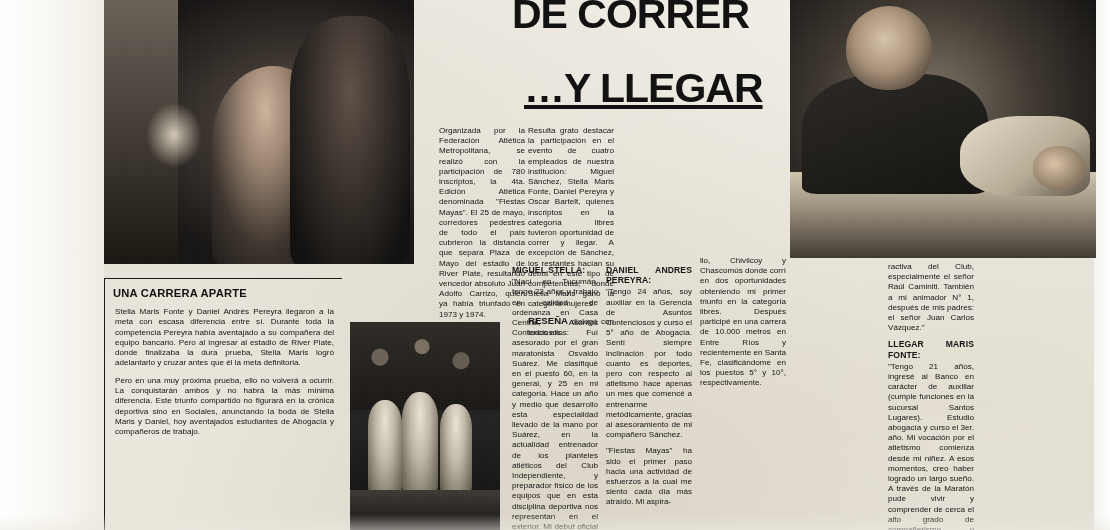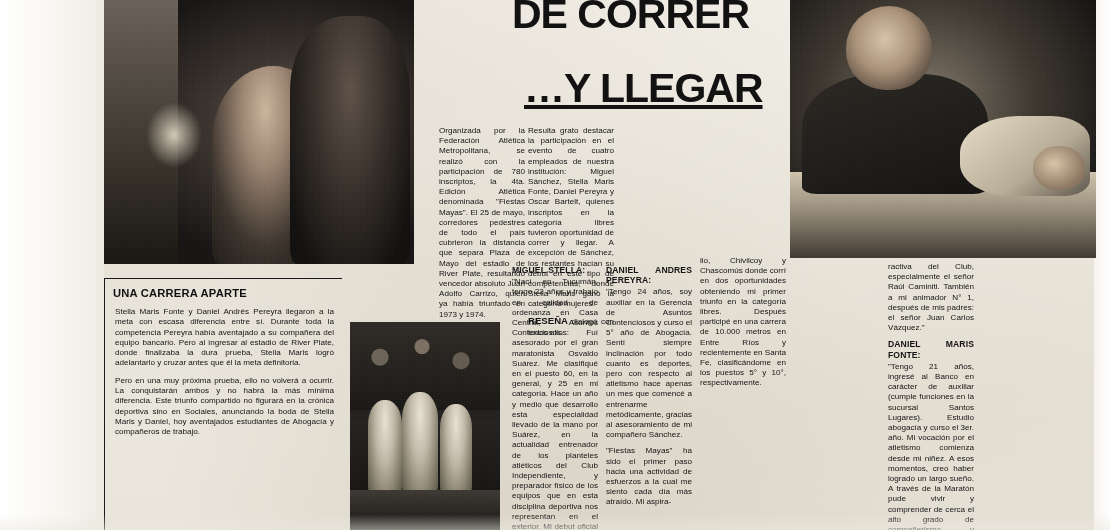--- a/index.html
+++ b/index.html
@@ -290,21 +290,21 @@
     <p>"Tengo 24 años, soy auxiliar en la Gerencia de Asuntos Contenciosos y curso el 5° año de Abogacía. Sentí siempre inclinación por todo cuanto es deportes, pero con respecto al atletismo hace apenas un mes que comencé a entrenarme metódicamente, gracias al asesoramiento de mi compañero Sánchez.</p>
     <p>"Fiestas Mayas" ha sido el primer paso hacia una actividad de esfuerzos a la cual me siento cada día más atraído. Mi aspira-</p>
   </div>
 
   <div class="col" id="col5">
     <p>lio, Chivilcoy y Chascomús donde corrí en dos oportunidades obteniendo mi primer triunfo en la categoría libres. Después participé en una carrera de 10.000 metros en Entre Ríos y recientemente en Santa Fe, clasificándome en los puestos 5° y 10°, respectivamente.</p>
   </div>
 
   <div class="col" id="col7">
     <p>ractiva del Club, especialmente el señor Raúl Caminiti. También a mi animador N° 1, después de mis padres: el señor Juan Carlos Vázquez."</p>
-    <div class="subhead">DANIEL MARIS FONTE:</div>
+    <div class="subhead">LLEGAR MARIS FONTE:</div>
     <p>"Tengo 21 años, ingresé al Banco en carácter de auxiliar (cumple funciones en la sucursal Santos Lugares). Estudio abogacía y curso el 3er. año. Mi vocación por el atletismo comienza desde mi niñez. A esos momentos, creo haber logrado un largo sueño. A través de la Maratón pude vivir y comprender de cerca el alto grado de compañerismo y amistad que comparten quienes practican atletismo. Lo que más me impresionó de "Fiestas Mayas" fue un participante de 74 años de edad que careció de visión en uno de sus ojos y corrió</p>
   </div>
 
   <div class="feature-box">
     <div class="feature-title">UNA CARRERA APARTE</div>
     <div class="body">
       <p>Stella Maris Fonte y Daniel Andrés Pereyra llegaron a la meta con escasa diferencia entre sí. Durante toda la competencia Pereyra había aventajado a su compañera del equipo bancario. Pero al ingresar al estadio de River Plate, donde finalizaba la dura prueba, Stella Maris logró adelantarlo y cruzar antes que él la meta definitoria.</p>
       <p>Pero en una muy próxima prueba, ello no volverá a ocurrir. La conquistarán ambos y no habrá la más mínima diferencia. Este triunfo compartido no figurará en la crónica deportiva sino en Sociales, anunciando la boda de Stella Maris y Daniel, hoy aventajados estudiantes de Abogacía y compañeros de trabajo.</p>
     </div>
   </div>

